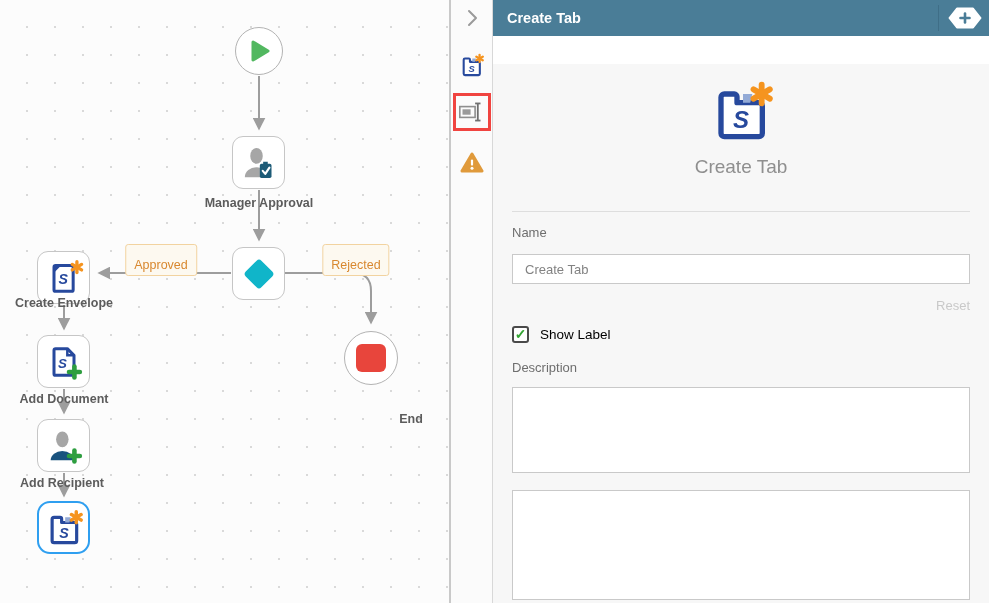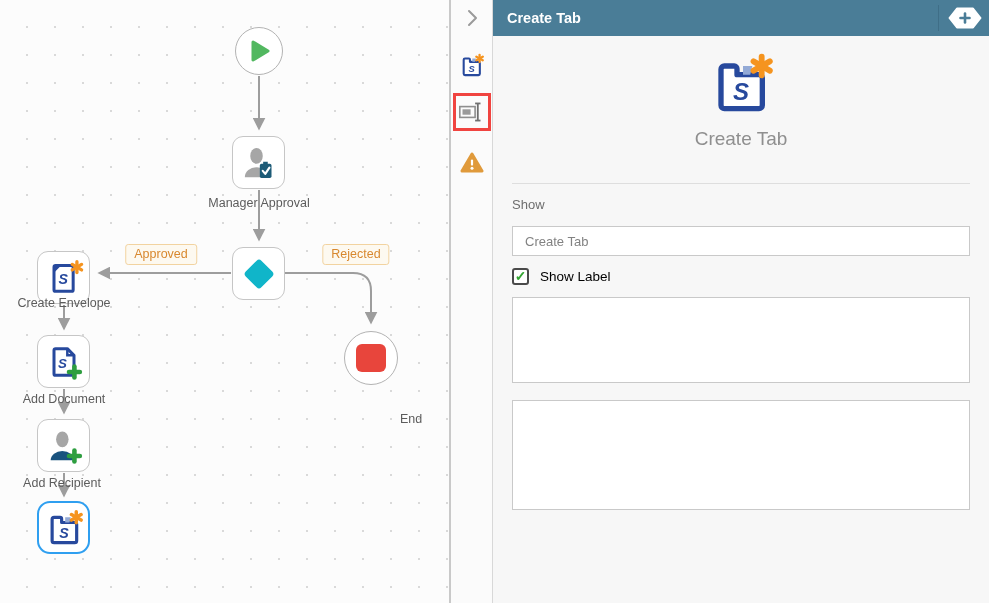--- a/index.html
+++ b/index.html
@@ -15,38 +15,38 @@
 
   .node { position:absolute; width:53px; height:53px; background:#fff;
     border:1.5px solid #c6c6c6; border-radius:11px; display:flex;
     align-items:center; justify-content:center; }
   .node.selected { border:2.5px solid #2f9ff0; border-radius:13px; }
   .circle-node { position:absolute; background:#fff; border:1.5px solid #b3b3b3;
     border-radius:50%; display:flex; align-items:center; justify-content:center; }
   .end-square { width:30px; height:28px; background:#e8453c; border-radius:6px; }
 
   .node-label { position:absolute; color:#5c5c5c; font-size:12.5px;
-    white-space:nowrap; transform:translateX(-50%); }
+    white-space:nowrap; transform:translateX(-50%);font-weight:bold; }
   .edge-label { position:absolute; transform:translateX(-50%); color:#d8882f;
     background:#fdf9f0; border:1px solid #f2d3a0; border-radius:3px;
-    font-size:12.5px; padding:2px 8px 3px; white-space:nowrap; }
+    font-size:12.5px; padding:13px 8px 3px; white-space:nowrap; }
 
   
   .panel { position:absolute; left:449px; top:0; width:540px; height:603px; display:flex; }
   .tabstrip { width:44px; height:603px; background:#fbfbfb;
     border-left:2px solid #c9c9c9; border-right:1px solid #d8d8d8;
     display:flex; flex-direction:column; align-items:center; flex:0 0 44px; }
   .strip-chevron { margin-top:7px; width:22px; height:22px; cursor:pointer; }
   .strip-tab { margin-top:0; width:38px; height:38px; display:flex;
     align-items:center; justify-content:center; cursor:pointer; }
   .strip-tab.first { margin-top:17px; }
   .strip-tab.highlight { border:3px solid #f04440; margin-top:9px; }
   .strip-tab.warn { margin-top:13px; }
 
-  .panel-main { flex:1; display:flex; flex-direction:column; }
+  .panel-main { flex:1; display:flex; flex-direction:column;gap:28px; }
   .panel-header { height:36px; background:#4a7d97; display:flex; align-items:center;
     position:relative; flex:0 0 36px; }
   .panel-title { color:#fff; font-size:14.5px; font-weight:600; padding-left:14px; }
   .header-right { position:absolute; right:0; top:0; height:36px; display:flex; align-items:center; }
   .header-divider { width:1px; height:26px; background:#3f6e87; margin-right:9px; }
   .hex-btn { width:34px; height:22px; margin-right:7px; cursor:pointer; }
 
   .panel-body { flex:1; background:#f7f7f7; padding:0 19px; overflow:hidden; }
   .summary { text-align:center; }
   .summary-icon { margin-top:16px; width:64px; height:64px; display:inline-block; }
@@ -244,30 +244,34 @@
               <line x1="39.5" y1="3.5" x2="39.5" y2="17.5"></line>
               <line x1="33.4" y1="7" x2="45.6" y2="14"></line>
               <line x1="33.4" y1="14" x2="45.6" y2="7"></line>
             </g>
           </svg>
           <div class="summary-title">Create Tab</div>
         </div>
 
         <hr class="body-divider">
 
-        <div class="field-label">Show</div>
+        <div class="field-label">Name</div>
         <input class="text-input" type="text" value="Create Tab" style="">
 
+        <div class="reset-row">
+          <span class="reset-link">Reset</span>
+        </div>
 
         <div class="check-row">
           <div class="checkbox">
             <span class="mark">✓</span>
           </div>
           <span class="check-label">Show Label</span>
         </div>
 
+        <div class="field-label lbl-desc">Description</div>
         <textarea class="textarea ta-desc" style=""></textarea>
 
         <textarea class="textarea ta-notes" style=""></textarea>
       </div>
     </div>
   </div>
 </div>
 
 </body></html>

